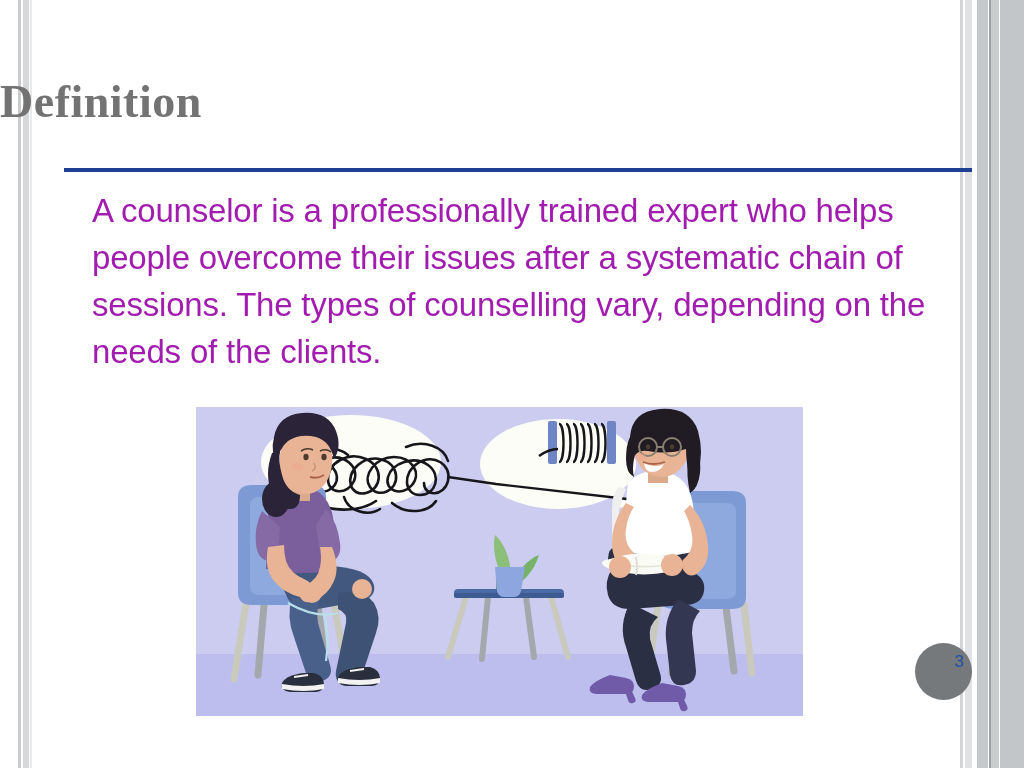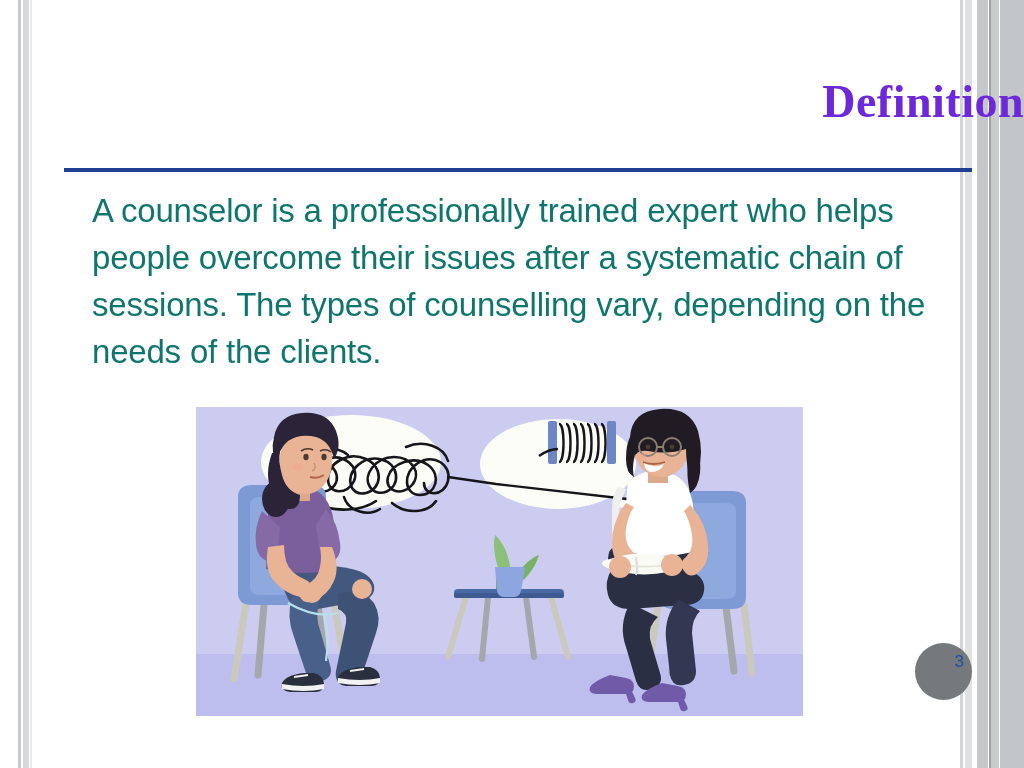--- a/index.html
+++ b/index.html
@@ -55,49 +55,48 @@
   .rail-right .r4 { left: 17px; width: 11px; background: #c5c8ca; }
   .rail-right .r5 { left: 29px; width: 2px;  background: #9fa2a4; }
   .rail-right .r6 { left: 31px; width: 8px;  background: #c9cccd; }
   .rail-right .r7 { left: 40px; width: 24px; background: #c3c6c8; }
 
   
   #slide-title {
     position: absolute;
     left: 0; right: 0;
     top: 79px;
-    text-align: right;
+    text-align: left;
     font-family: "Liberation Serif", serif;
     font-weight: bold;
     font-size: 46px;
     letter-spacing: 0.5px;
-    color: #6d28d9;
+    color: #737373;
     line-height: 1.0;
-    padding-left: 46px;
   }
 
   #title-rule {
     position: absolute;
     left: 64px;
     top: 168px;
     width: 908px;
     height: 4px;
     background: #1F3F94;
   }
 
   
   #body-text {
     position: absolute;
     left: 92px;
     top: 187px;
     width: 880px;
     font-family: "Liberation Sans", sans-serif;
     font-size: 33px;
     line-height: 47px;
-    color: #0f766e;
+    color: #a21caf;
     letter-spacing: -0.2px;
   }
 
   
   #illustration {
     position: absolute;
     left: 196px;
     top: 407px;
     width: 607px;
     height: 309px;

